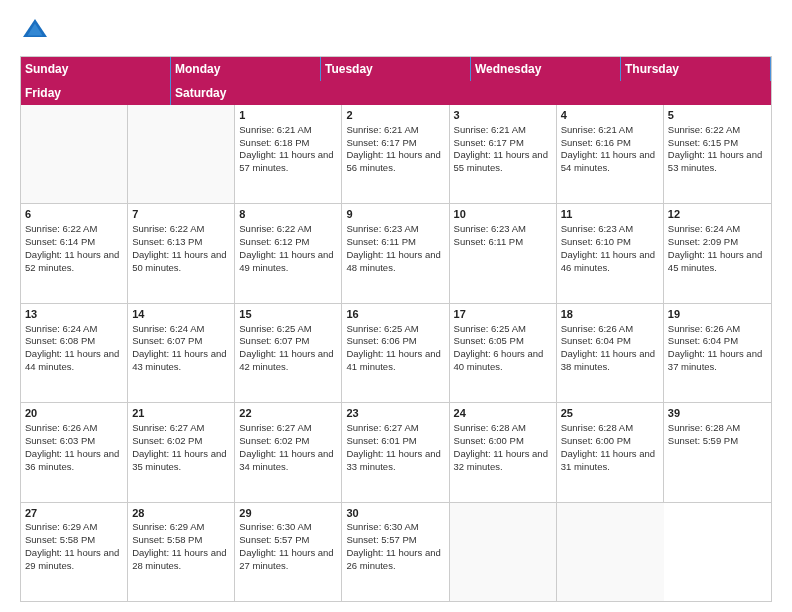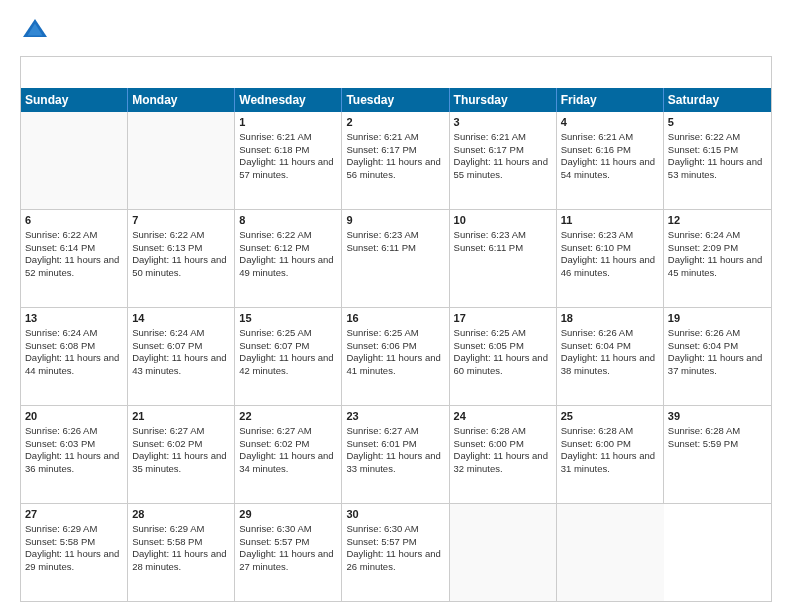--- a/index.html
+++ b/index.html
@@ -62,23 +62,22 @@
       margin-top: 2px;
     }
     .calendar {
       flex: 1;
       display: flex;
       flex-direction: column;
       border: 1px solid #ccc;
     }
     .cal-header-row {
       display: grid;
-      grid-template-columns: repeat(7, 1fr);
-      background: #0369a1;
-      margin-top: 31px;
+      grid-template-columns: repeat(5, 1fr);
+      background: #be185d;
     }
     .cal-header-cell {
       color: #fff;
       font-size: 12px;
       font-weight: bold;
       padding: 5px 4px;
       text-align: left;
       border-right: 1px solid #4a90d9;
     }
     .cal-header-cell:last-child { border-right: none; }
@@ -131,51 +130,51 @@
     <div class="title-block">
       <div class="title-month"></div>
       <div class="title-location"></div>
     </div>
   </div>
 
   <div class="calendar">
     <div class="cal-header-row">
     <div class="cal-header-cell">Sunday</div>
         <div class="cal-header-cell">Monday</div>
+        <div class="cal-header-cell">Tuesday</div>
         <div class="cal-header-cell">Wednesday</div>
-        <div class="cal-header-cell">Tuesday</div>
         <div class="cal-header-cell">Thursday</div>
         <div class="cal-header-cell">Friday</div>
         <div class="cal-header-cell">Saturday</div>
       </div>
     <div class="cal-body">
     <div class="cal-row">
           <div class="cal-cell empty"></div>
           <div class="cal-cell empty"></div>
           <div class="cal-cell"><span class="cell-day">1</span><span>Sunrise: 6:21 AM</span><br><span>Sunset: 6:18 PM</span><br><span>Daylight: 11 hours and 57 minutes.</span></div>
           <div class="cal-cell"><span class="cell-day">2</span><span>Sunrise: 6:21 AM</span><br><span>Sunset: 6:17 PM</span><br><span>Daylight: 11 hours and 56 minutes.</span></div>
           <div class="cal-cell"><span class="cell-day">3</span><span>Sunrise: 6:21 AM</span><br><span>Sunset: 6:17 PM</span><br><span>Daylight: 11 hours and 55 minutes.</span></div>
           <div class="cal-cell"><span class="cell-day">4</span><span>Sunrise: 6:21 AM</span><br><span>Sunset: 6:16 PM</span><br><span>Daylight: 11 hours and 54 minutes.</span></div>
           <div class="cal-cell"><span class="cell-day">5</span><span>Sunrise: 6:22 AM</span><br><span>Sunset: 6:15 PM</span><br><span>Daylight: 11 hours and 53 minutes.</span></div>
         </div>
         <div class="cal-row">
           <div class="cal-cell"><span class="cell-day">6</span><span>Sunrise: 6:22 AM</span><br><span>Sunset: 6:14 PM</span><br><span>Daylight: 11 hours and 52 minutes.</span></div>
           <div class="cal-cell"><span class="cell-day">7</span><span>Sunrise: 6:22 AM</span><br><span>Sunset: 6:13 PM</span><br><span>Daylight: 11 hours and 50 minutes.</span></div>
           <div class="cal-cell"><span class="cell-day">8</span><span>Sunrise: 6:22 AM</span><br><span>Sunset: 6:12 PM</span><br><span>Daylight: 11 hours and 49 minutes.</span></div>
-          <div class="cal-cell"><span class="cell-day">9</span><span>Sunrise: 6:23 AM</span><br><span>Sunset: 6:11 PM</span><br></div>
+          <div class="cal-cell"><span class="cell-day">9</span><span>Sunrise: 6:23 AM</span><br><span>Sunset: 6:11 PM</span><br><span>Daylight: 11 hours and 48 minutes.</span></div>
           <div class="cal-cell"><span class="cell-day">10</span><span>Sunrise: 6:23 AM</span><br><span>Sunset: 6:11 PM</span><br></div>
           <div class="cal-cell"><span class="cell-day">11</span><span>Sunrise: 6:23 AM</span><br><span>Sunset: 6:10 PM</span><br><span>Daylight: 11 hours and 46 minutes.</span></div>
           <div class="cal-cell"><span class="cell-day">12</span><span>Sunrise: 6:24 AM</span><br><span>Sunset: 2:09 PM</span><br><span>Daylight: 11 hours and 45 minutes.</span></div>
         </div>
         <div class="cal-row">
           <div class="cal-cell"><span class="cell-day">13</span><span>Sunrise: 6:24 AM</span><br><span>Sunset: 6:08 PM</span><br><span>Daylight: 11 hours and 44 minutes.</span></div>
           <div class="cal-cell"><span class="cell-day">14</span><span>Sunrise: 6:24 AM</span><br><span>Sunset: 6:07 PM</span><br><span>Daylight: 11 hours and 43 minutes.</span></div>
           <div class="cal-cell"><span class="cell-day">15</span><span>Sunrise: 6:25 AM</span><br><span>Sunset: 6:07 PM</span><br><span>Daylight: 11 hours and 42 minutes.</span></div>
           <div class="cal-cell"><span class="cell-day">16</span><span>Sunrise: 6:25 AM</span><br><span>Sunset: 6:06 PM</span><br><span>Daylight: 11 hours and 41 minutes.</span></div>
-          <div class="cal-cell"><span class="cell-day">17</span><span>Sunrise: 6:25 AM</span><br><span>Sunset: 6:05 PM</span><br><span>Daylight: 11 hours and 60 minutes.</span></div>
+          <div class="cal-cell"><span class="cell-day">17</span><span>Sunrise: 6:25 AM</span><br><span>Sunset: 6:05 PM</span><br><span>Daylight: 6 hours and 40 minutes.</span></div>
           <div class="cal-cell"><span class="cell-day">18</span><span>Sunrise: 6:26 AM</span><br><span>Sunset: 6:04 PM</span><br><span>Daylight: 11 hours and 38 minutes.</span></div>
           <div class="cal-cell"><span class="cell-day">19</span><span>Sunrise: 6:26 AM</span><br><span>Sunset: 6:04 PM</span><br><span>Daylight: 11 hours and 37 minutes.</span></div>
         </div>
         <div class="cal-row">
           <div class="cal-cell"><span class="cell-day">20</span><span>Sunrise: 6:26 AM</span><br><span>Sunset: 6:03 PM</span><br><span>Daylight: 11 hours and 36 minutes.</span></div>
           <div class="cal-cell"><span class="cell-day">21</span><span>Sunrise: 6:27 AM</span><br><span>Sunset: 6:02 PM</span><br><span>Daylight: 11 hours and 35 minutes.</span></div>
           <div class="cal-cell"><span class="cell-day">22</span><span>Sunrise: 6:27 AM</span><br><span>Sunset: 6:02 PM</span><br><span>Daylight: 11 hours and 34 minutes.</span></div>
           <div class="cal-cell"><span class="cell-day">23</span><span>Sunrise: 6:27 AM</span><br><span>Sunset: 6:01 PM</span><br><span>Daylight: 11 hours and 33 minutes.</span></div>
           <div class="cal-cell"><span class="cell-day">24</span><span>Sunrise: 6:28 AM</span><br><span>Sunset: 6:00 PM</span><br><span>Daylight: 11 hours and 32 minutes.</span></div>
           <div class="cal-cell"><span class="cell-day">25</span><span>Sunrise: 6:28 AM</span><br><span>Sunset: 6:00 PM</span><br><span>Daylight: 11 hours and 31 minutes.</span></div>

